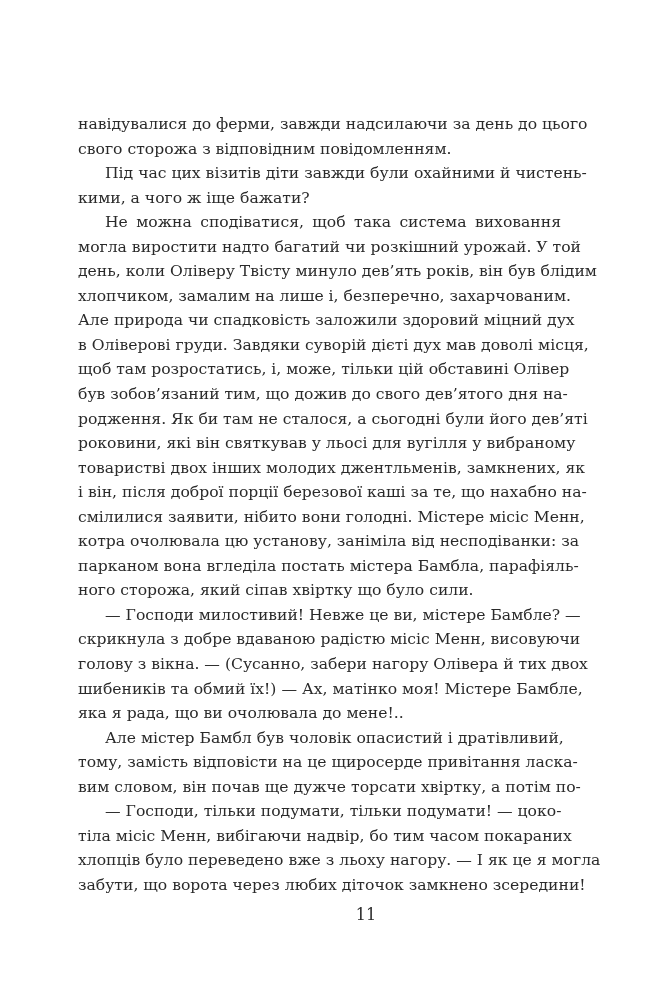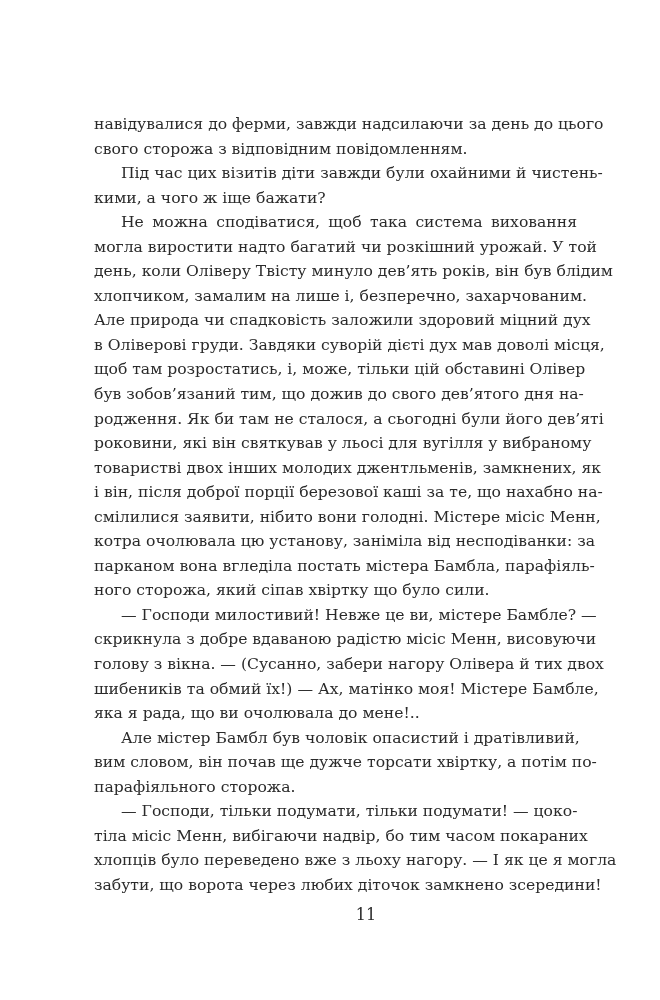--- a/index.html
+++ b/index.html
@@ -1,17 +1,17 @@
 <!DOCTYPE html>
 <html><head>
 <meta charset="utf-8">
 <style>
   html, body { margin:0; padding:0; }
   body { width:660px; height:1000px; background:#ffffff; position:relative; overflow:hidden; }
-  .page { position:absolute; left:94px; top:112px; width:483px;
+  .page { position:absolute; left:78px; top:112px; width:483px;
     font-family:"DejaVu Serif", "Liberation Serif", serif; font-size:15.6px; line-height:24.55px; color:#2a2a2a; }
   .line { display:block; white-space:nowrap; text-align:justify; text-align-last:justify; height:24.55px; }
   .line.last { text-align-last:left; }
   .line.indent { padding-left:27px; }
   .pagenum { position:absolute; left:0; width:660px; top:905px; text-align:center;
     font-family:"DejaVu Serif", "Liberation Serif", serif; font-size:16px; color:#2a2a2a;padding-left:36px; }
 </style>
 </head>
 <body>
 
@@ -35,21 +35,21 @@
   <span class="line">смілилися заявити, нібито вони голодні. Містере місіс Менн,</span>
   <span class="line">котра очолювала цю установу, заніміла від несподіванки: за</span>
   <span class="line">парканом вона вгледіла постать містера Бамбла, парафіяль-</span>
   <span class="line last">ного сторожа, який сіпав хвіртку що було сили.</span>
   <span class="line indent">— Господи милостивий! Невже це ви, містере Бамбле? —</span>
   <span class="line">скрикнула з добре вдаваною радістю місіс Менн, висовуючи</span>
   <span class="line">голову з вікна. — (Сусанно, забери нагору Олівера й тих двох</span>
   <span class="line">шибеників та обмий їх!) — Ах, матінко моя! Містере Бамбле,</span>
   <span class="line last">яка я рада, що ви очолювала до мене!..</span>
   <span class="line indent">Але містер Бамбл був чоловік опасистий і дратівливий,</span>
+  <span class="line">тому, замість відповісти на це щиросерде привітання ласка-</span>
   <span class="line">вим словом, він почав ще дужче торсати хвіртку, а потім по-</span>
-  <span class="line last">парафіяльного сторожа.</span>
   <span class="line indent">— Господи, тільки подумати, тільки подумати! — цоко-</span>
   <span class="line">тіла місіс Менн, вибігаючи надвір, бо тим часом покараних</span>
   <span class="line">хлопців було переведено вже з льоху нагору. — І як це я могла</span>
   <span class="line">забути, що ворота через любих діточок замкнено зсередини!</span>
 </div>
 
 <div class="pagenum">11</div>
 
 </body></html>

